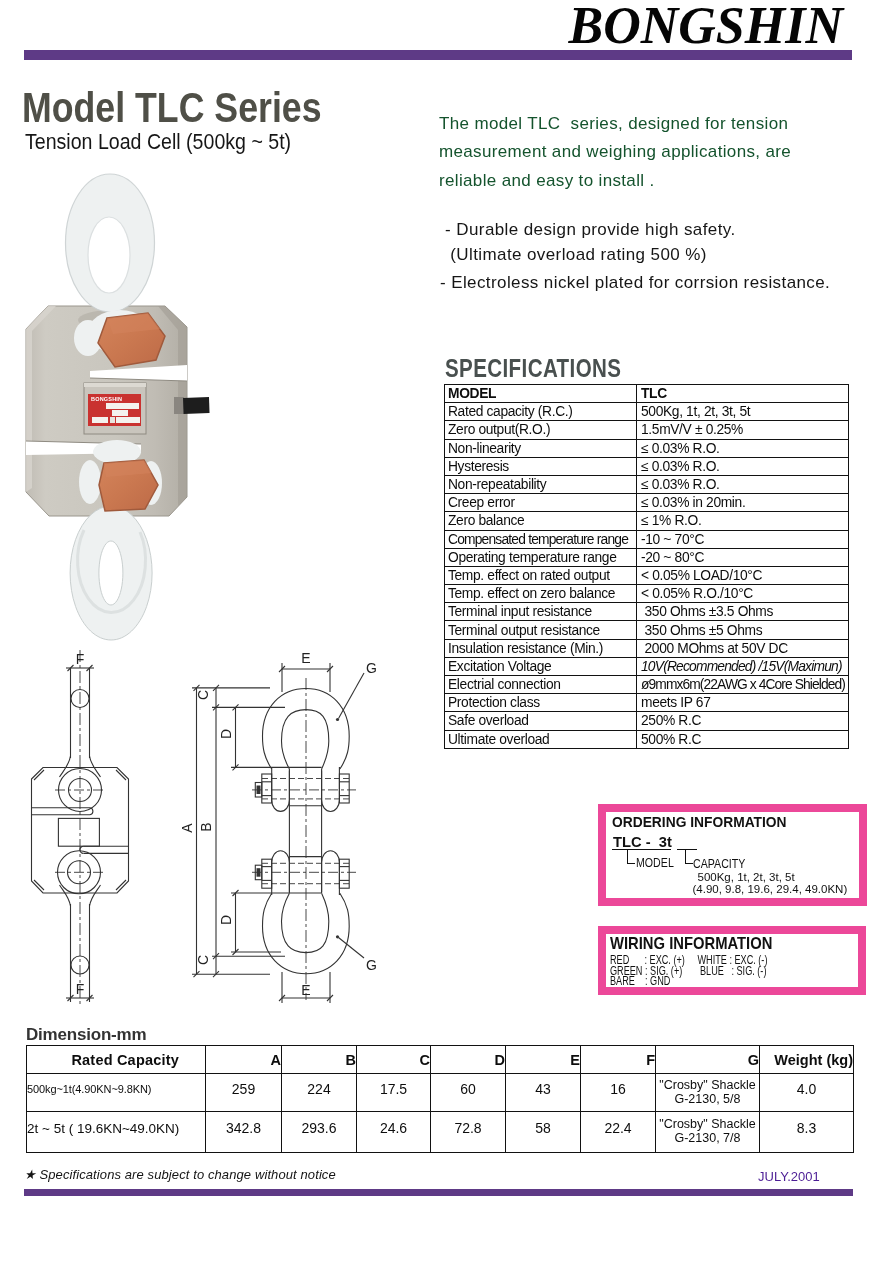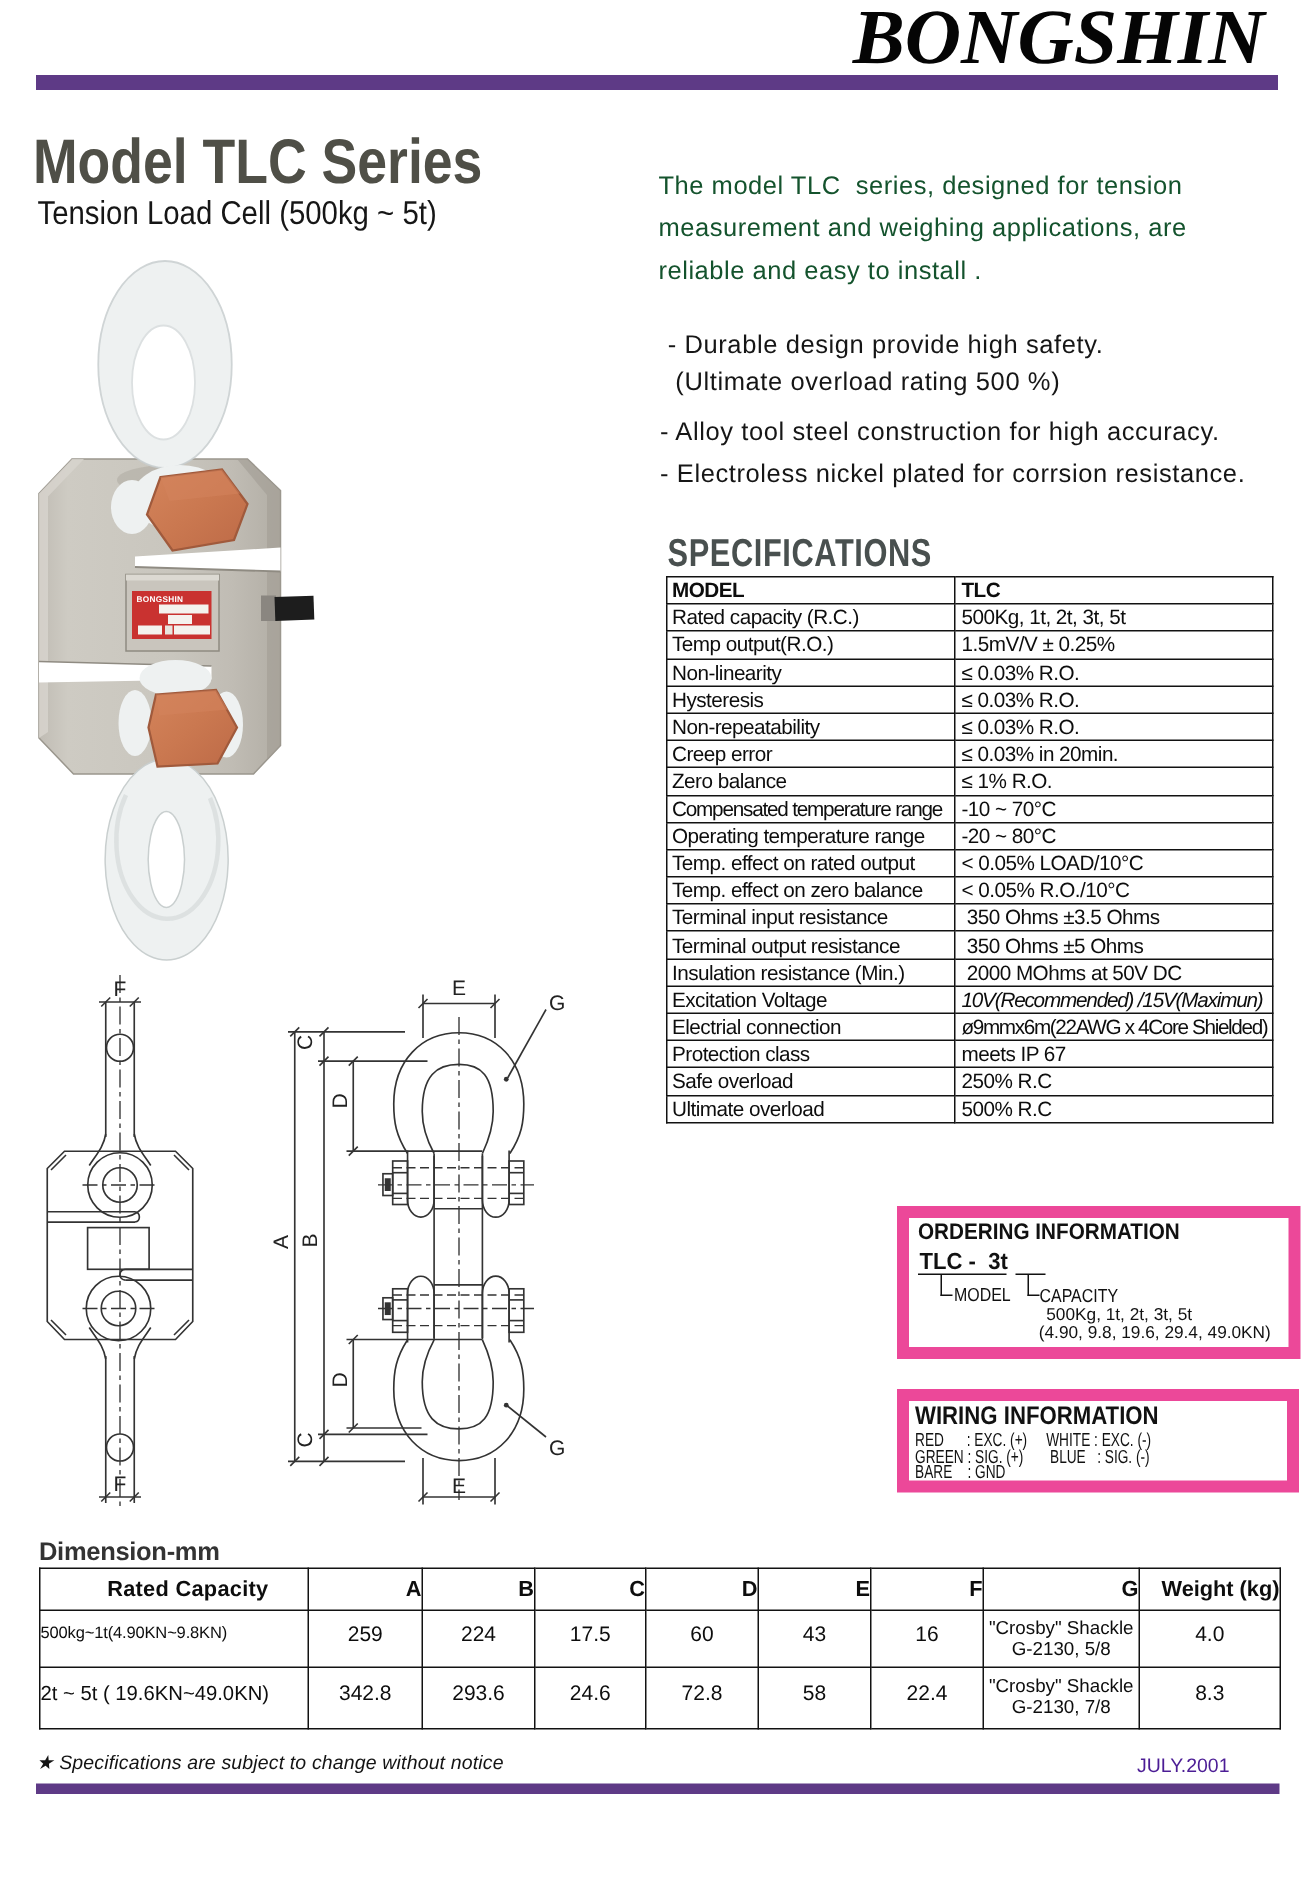--- a/index.html
+++ b/index.html
@@ -42,41 +42,40 @@
 <div id="page">
   <div id="brand">BONGSHIN</div>
   <div id="topline"></div>
   <div id="title">Model&nbsp;TLC Series</div>
   <div id="subtitle">Tension Load Cell (500kg ~ 5t)</div>
 
   <div id="desc">The model TLC&nbsp; series, designed for tension<br>measurement and weighing applications, are<br>reliable and easy to install .</div>
   <div id="bullets">
     <div>&nbsp;- Durable design provide high safety.</div>
     <div style="margin-top:-3.4px;">&nbsp;&nbsp;(Ultimate overload rating 500 %)</div>
-    <div style="margin-top:4.4px;">- Alloy tool steel construction for high accuracy.</div>
     <div style="margin-top:-0.7px;">- Electroless nickel plated for corrsion resistance.</div>
   </div>
 
   <div id="spechead">SPECIFICATIONS</div>
   <table class="spec">
     <colgroup>
         <col style="width:192px">
         <col>
       </colgroup>
     <tbody>
         <tr>
           <td><b>MODEL</b></td>
           <td class="v"><b>TLC</b></td>
         </tr>
     <tr>
           <td>Rated capacity (R.C.)</td>
           <td class="v">500Kg, 1t, 2t, 3t, 5t</td>
         </tr>
     <tr>
-          <td>Temp output(R.O.)</td>
+          <td>Zero output(R.O.)</td>
           <td class="v">1.5mV/V ± 0.25%</td>
         </tr>
     <tr>
           <td>Non-linearity</td>
           <td class="v">≤ 0.03% R.O.</td>
         </tr>
     <tr>
           <td>Hysteresis</td>
           <td class="v">≤ 0.03% R.O.</td>
         </tr>

